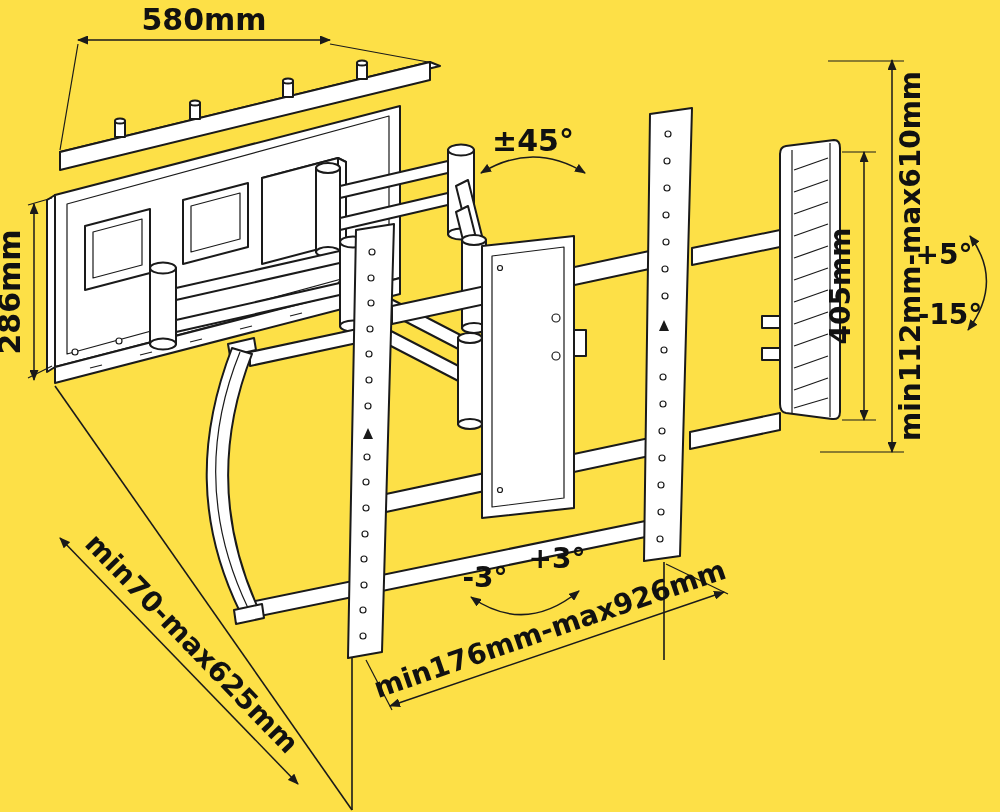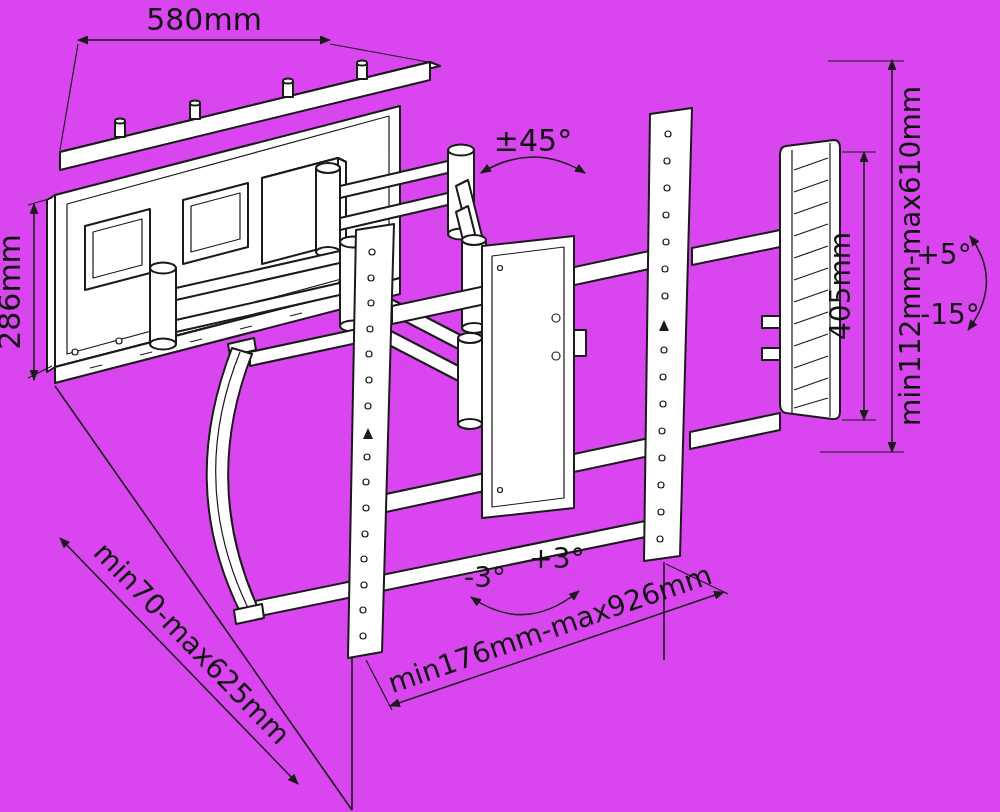--- a/index.html
+++ b/index.html
@@ -1,21 +1,22 @@
 <!DOCTYPE html>
 <html><head>
 <meta charset="utf-8">
 <style>
   html,body{margin:0;padding:0;background:#ffffff;}
   .canvas{
     position:relative;
     width:1000px;height:812px;
-    background:#d946ef;
+    background:#fde047;
     font-family:"DejaVu Sans","Liberation Sans",sans-serif;
     overflow:hidden;
+    font-weight:bold;
   }
   svg{display:block;}
   .struct{stroke:#1a1a1a;stroke-width:2;fill:#ffffff;stroke-linejoin:round;}
   .struct-thin{stroke:#1a1a1a;stroke-width:1.2;fill:none;stroke-linejoin:round;}
   .hole{stroke:#1a1a1a;stroke-width:1.2;fill:#ffffff;}
   .dim{stroke:#1a1a1a;stroke-width:1.5;fill:none;}
   .ext{stroke:#1a1a1a;stroke-width:1.2;fill:none;}
   .constr{stroke:#1a1a1a;stroke-width:1.6;fill:none;}
   .mark{fill:#1a1a1a;stroke:none;}
   text{fill:#111111;font-family:"DejaVu Sans","Liberation Sans",sans-serif;}

